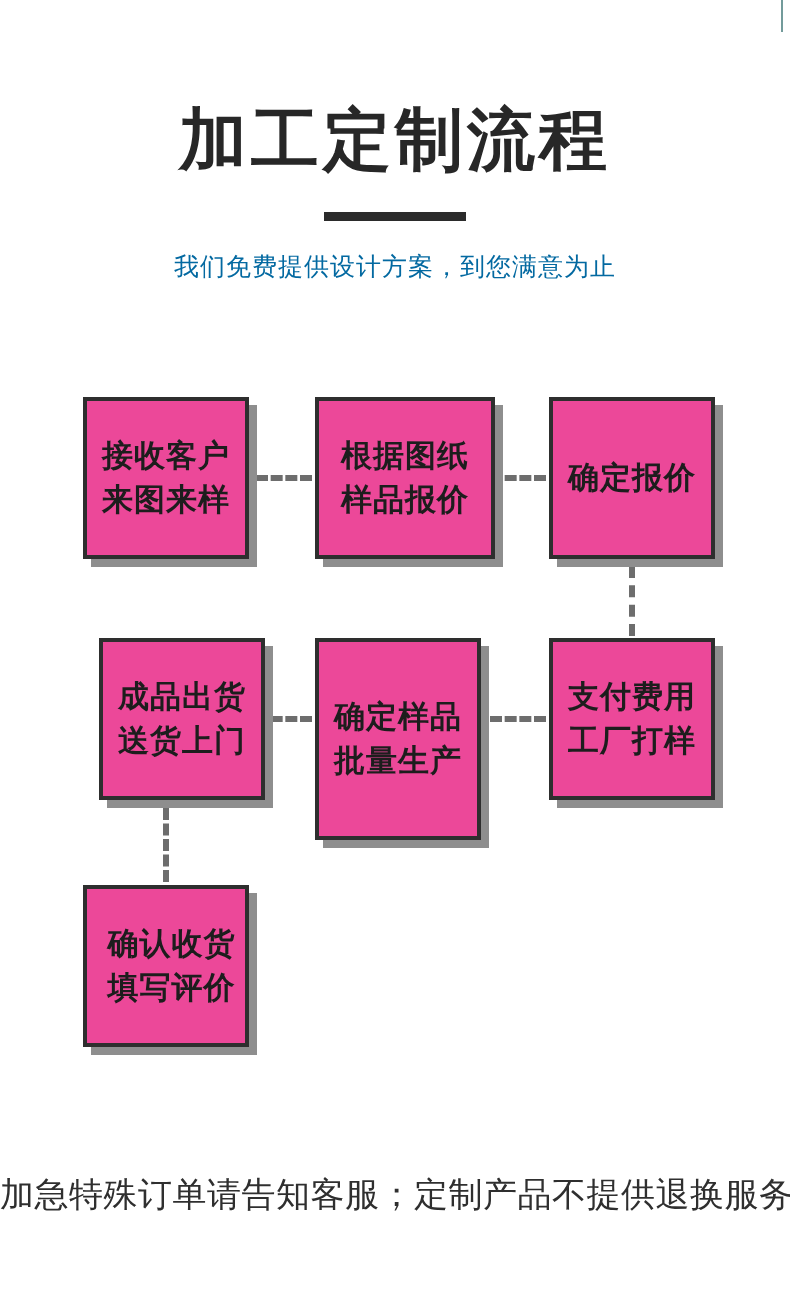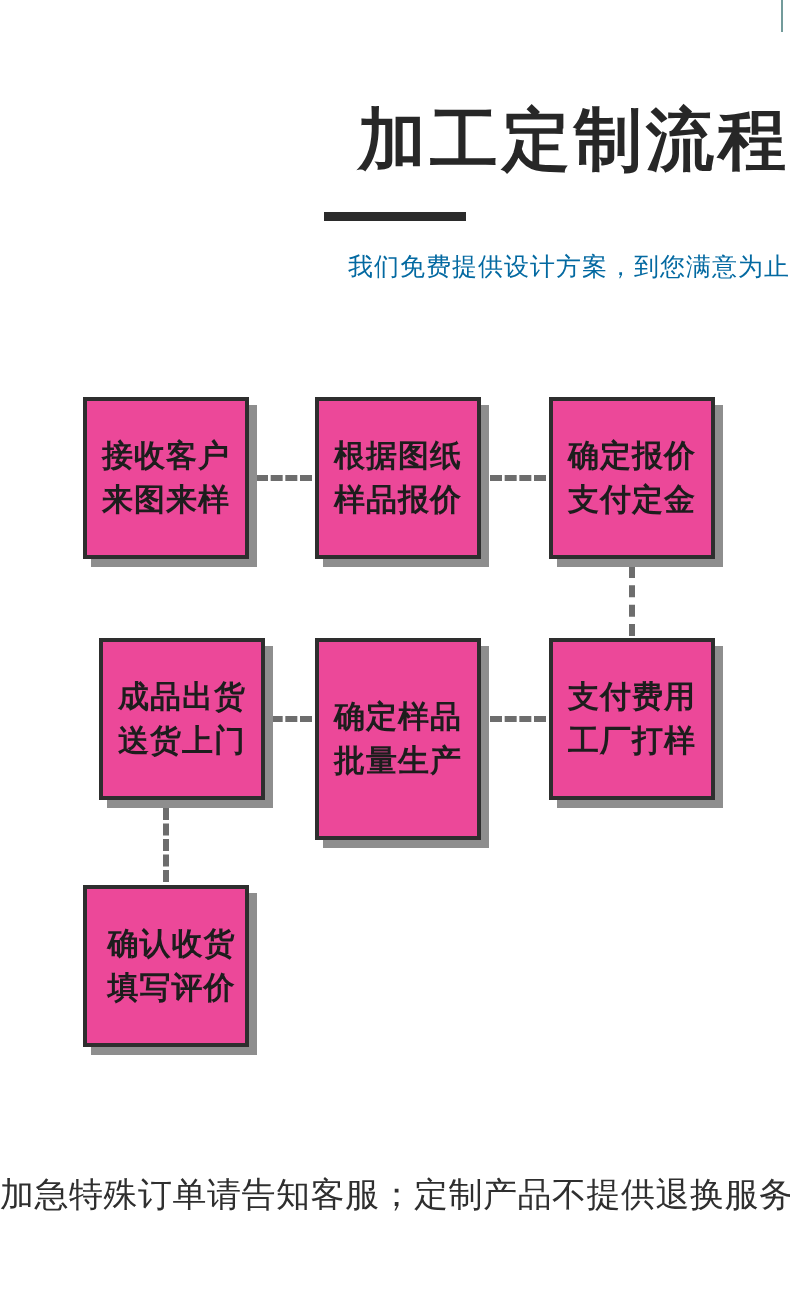--- a/index.html
+++ b/index.html
@@ -35,21 +35,21 @@
     background: #5a8a8a;
     opacity: 0.85;
   }
 
   
   .header {
     position: absolute;
     left: 0;
     top: 96px;
     width: 790px;
-    text-align: right;
+    text-align: center;
   }
   .page-title {
     font-size: 68px;
     line-height: 86px;
     font-weight: bold;
     letter-spacing: 4px;
     color: #272727;
     white-space: nowrap;
   }
   .title-underline {
@@ -91,21 +91,21 @@
     font-size: 31px;
     line-height: 44px;
     font-weight: bold;
     letter-spacing: 1px;
     color: #1d1d1d;
     white-space: nowrap;
   }
 
   
   .n1 { left: 83px;  top: 397px; width: 166px; height: 162px; }
-  .n2 { left: 315px; top: 397px; width: 166px; height: 162px; }
+  .n2 { left: 315px; top: 397px; width: 180px; height: 162px; }
   .n3 { left: 549px; top: 397px; width: 166px; height: 162px; }
   .n4 { left: 83px;  top: 638px; width: 166px; height: 162px; margin-left: 16px; }
   .n5 { left: 315px; top: 638px; width: 166px; height: 202px; }
   .n6 { left: 549px; top: 638px; width: 166px; height: 162px; }
   .n7 { left: 83px;  top: 885px; width: 166px; height: 162px; padding-left: 11px; }
 
   
   .conn-h {
     position: absolute;
     height: 0;
@@ -166,21 +166,20 @@
       <div class="line">来图来样</div>
     </div>
 
     <div class="node n2">
       <div class="line">根据图纸</div>
       <div class="line">样品报价</div>
     </div>
 
     <div class="node n3">
       <div class="line">确定报价</div>
-      <div class="line">支付定金</div>
     </div>
 
     <div class="node n4">
       <div class="line">成品出货</div>
       <div class="line">送货上门</div>
     </div>
 
     <div class="node n5">
       <div class="line">确定样品</div>
       <div class="line">批量生产</div>

